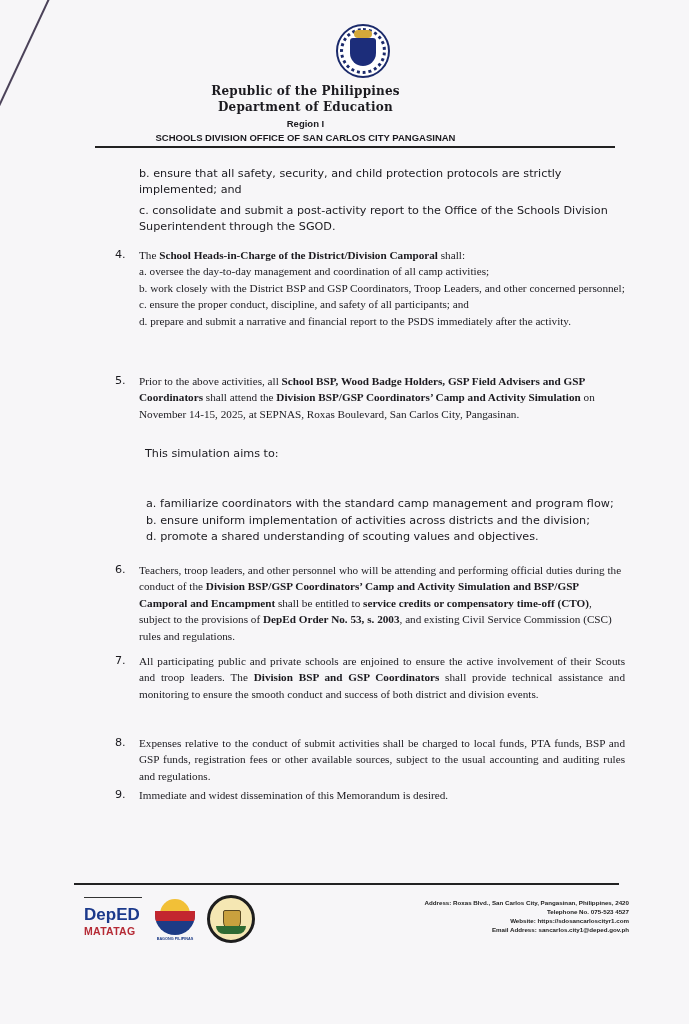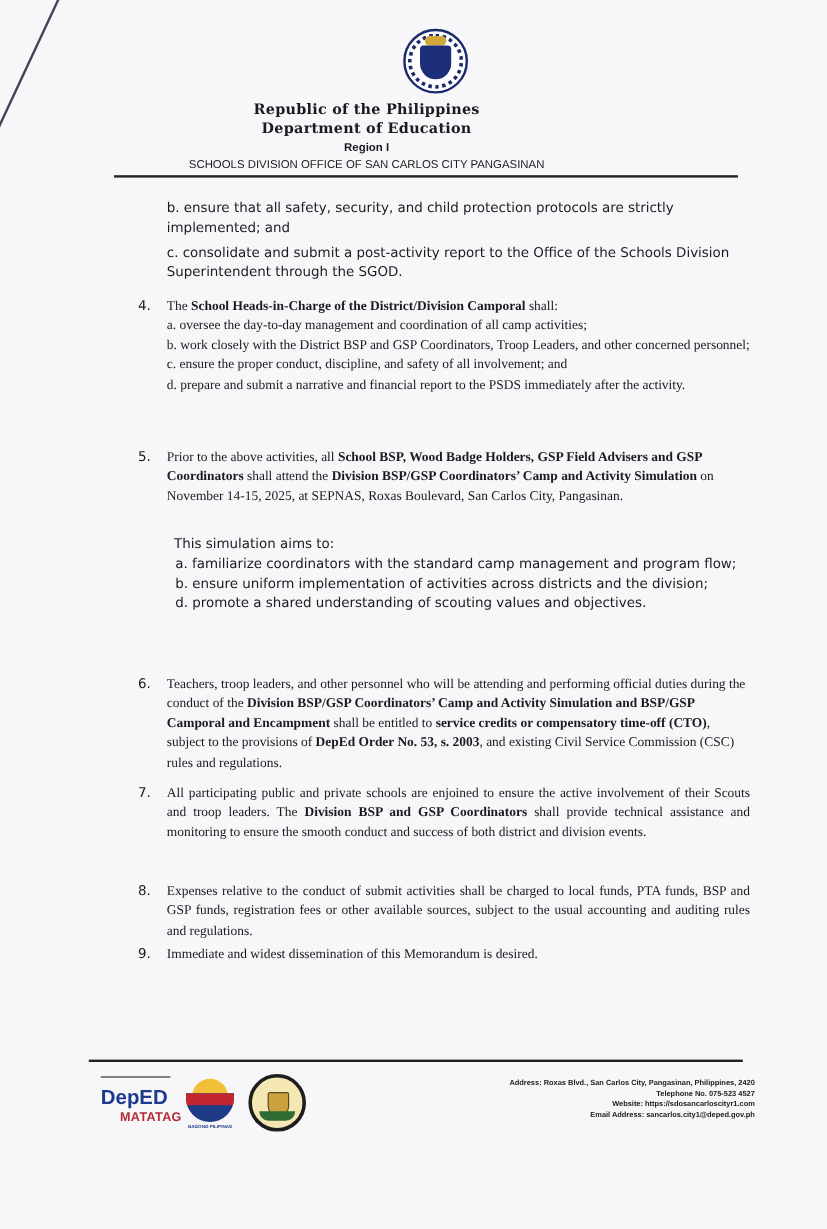--- a/index.html
+++ b/index.html
@@ -11,36 +11,36 @@
           border:2px solid #1b2a6b; background:#fff; box-sizing:border-box; }
   .seal .inner { position:absolute; left:12px; top:12px; width:26px; height:28px; background:#1c2d7a;
           border-radius:3px 3px 13px 13px; }
   .seal .torch { position:absolute; left:16px; top:4px; width:18px; height:8px; background:#d3a83a; border-radius:4px; }
   .seal .ring-text { position:absolute; left:2px; top:2px; right:2px; bottom:2px; border-radius:50%; border:3px dotted #1b2a6b; }
   .hdr { position:absolute; left:0; width:611px; text-align:center; }
   .gothic { font-family:"DejaVu Serif", serif; font-weight:bold; font-size:12px; letter-spacing:0.2px; }
   .h1 { top:84px; }
   .h2 { top:100px; }
   .h3 { top:118px; font-size:9.5px; font-weight:bold; font-family:"Liberation Sans", sans-serif;text-align:center; }
-  .h4 { top:132px; font-size:9.5px; font-weight:normal; font-family:"Liberation Sans", sans-serif; }
+  .h4 { top:132px; font-size:9.5px; font-weight:bold; font-family:"Liberation Sans", sans-serif; }
   .rule { position:absolute; left:95px; width:520px; height:2px; background:#222; }
   .rule.top { top:146px; }
   .rule.bot { top:883px; left:74px; width:545px; }
   .body { position:absolute; left:115px; width:510px; font-size:11.2px; line-height:16.4px; }
   .item { position:absolute; left:115px; width:510px; font-size:11.2px; line-height:16.4px; }
   .num { position:absolute; left:0; width:20px; }
   .txt { margin-left:24px;font-family:Liberation Serif, serif; }
   .just { text-align:justify; }
   .footer-logo { position:absolute; }
   .deped { left:84px; top:897px; width:58px; height:46px;text-align:right; }
   .deped .line { position:absolute; left:0; top:0; width:58px; height:1px; background:#333; }
   .deped .dep { position:absolute; left:0; top:8px; font-family:"Liberation Sans", sans-serif; font-weight:bold;
         font-size:17px; color:#1c3a8c; }
   .deped .ed { color:#1c3a8c; }
-  .deped .mat { position:absolute; left:16px; top:28px; font-family:"Liberation Sans", sans-serif; font-weight:bold;
+  .deped .mat { position:absolute; left:0; top:28px; font-family:"Liberation Sans", sans-serif; font-weight:bold;
         font-size:10.5px; color:#b52a35; letter-spacing:0.3px; }
   .bagong { left:152px; top:895px; width:46px; height:50px; }
   .bagong .sun { position:absolute; left:8px; top:4px; width:30px; height:16px; background:#f2c037;
         border-radius:15px 15px 0 0; }
   .bagong .wave { position:absolute; left:3px; top:16px; width:40px; height:24px; background:#1d3b86;
         border-radius:0 0 20px 20px; overflow:hidden; }
   .bagong .wave:after { content:""; position:absolute; left:0; top:0; width:40px; height:10px; background:#c3262f; }
   .bagong .cap { position:absolute; left:0; top:42px; width:46px; text-align:center; font-size:3.8px;
         font-weight:bold; color:#1d3b86; font-family:"Liberation Sans", sans-serif; }
   .sdo { left:207px; top:895px; width:48px; height:48px; border-radius:50%; border:3px solid #1e1e1e;
@@ -70,34 +70,34 @@
 
 <div class="body" style="top:166px; left:139px; width:490px;">b. ensure that all safety, security, and child protection protocols are strictly implemented; and</div>
 <div class="body" style="top:203px; left:139px; width:470px;">c. consolidate and submit a post-activity report to the Office of the Schools Division Superintendent through the SGOD.</div>
 
 <div class="item" style="top:247px;">
   <span class="num">4.</span>
   <div class="txt">
     <span>The </span><b>School Heads-in-Charge of the District/Division Camporal</b><span> shall:</span>
     <div>a. oversee the day-to-day management and coordination of all camp activities;</div>
     <div>b. work closely with the District BSP and GSP Coordinators, Troop Leaders, and other concerned personnel;</div>
-    <div>c. ensure the proper conduct, discipline, and safety of all involvement; and</div>
+    <div>c. ensure the proper conduct, discipline, and safety of all participants; and</div>
     <div>d. prepare and submit a narrative and financial report to the PSDS immediately after the activity.</div>
   </div>
 </div>
 
 <div class="item" style="top:373px;">
   <span class="num">5.</span>
   <div class="txt">
     <span>Prior to the above activities, all </span><b>School BSP, Wood Badge Holders, GSP Field Advisers and GSP Coordinators</b><span> shall attend the </span><b>Division BSP/GSP Coordinators’ Camp and Activity Simulation</b><span> on November 14-15, 2025, at SEPNAS, Roxas Boulevard, San Carlos City, Pangasinan.</span>
   </div>
 </div>
 <div class="item" style="top:446px; left:145px; width:470px;">
   <div>This simulation aims to:</div>
-  <div style="margin-left:1px;">a. familiarize coordinators with the standard camp management and program flow;</div>
+  <div style="margin-left:1px;margin-top:34px;">a. familiarize coordinators with the standard camp management and program flow;</div>
   <div style="margin-left:1px;">b. ensure uniform implementation of activities across districts and the division;</div>
   <div style="margin-left:1px;">d.  promote a shared understanding of scouting values and objectives.</div>
 </div>
 
 <div class="item" style="top:562px;">
   <span class="num">6.</span>
   <div class="txt">
     <span>Teachers, troop leaders, and other personnel who will be attending and performing official duties during the conduct of the </span><b>Division BSP/GSP Coordinators’ Camp and Activity Simulation and  BSP/GSP Camporal and Encampment</b><span> shall be entitled to </span><b>service credits or compensatory time-off (CTO)</b><span>, subject to the provisions of </span><b>DepEd Order No. 53, s. 2003</b><span>, and existing Civil Service Commission (CSC) rules and regulations.</span>
   </div>
 </div>

